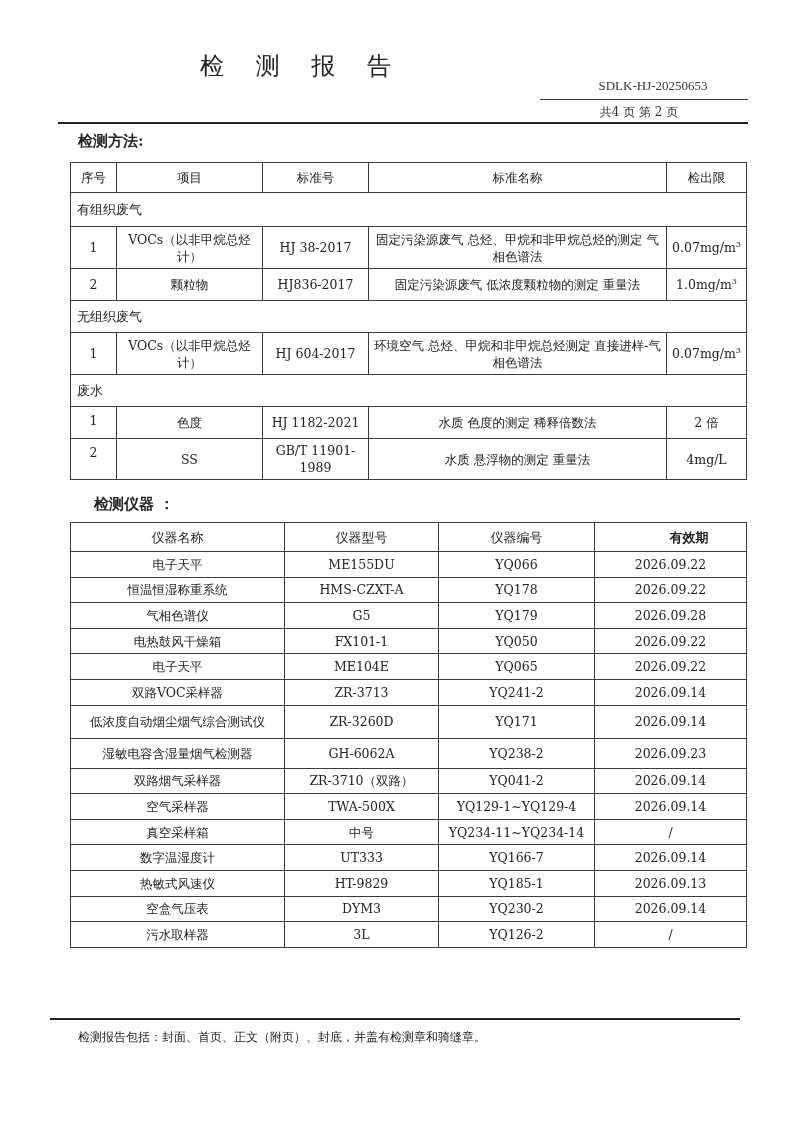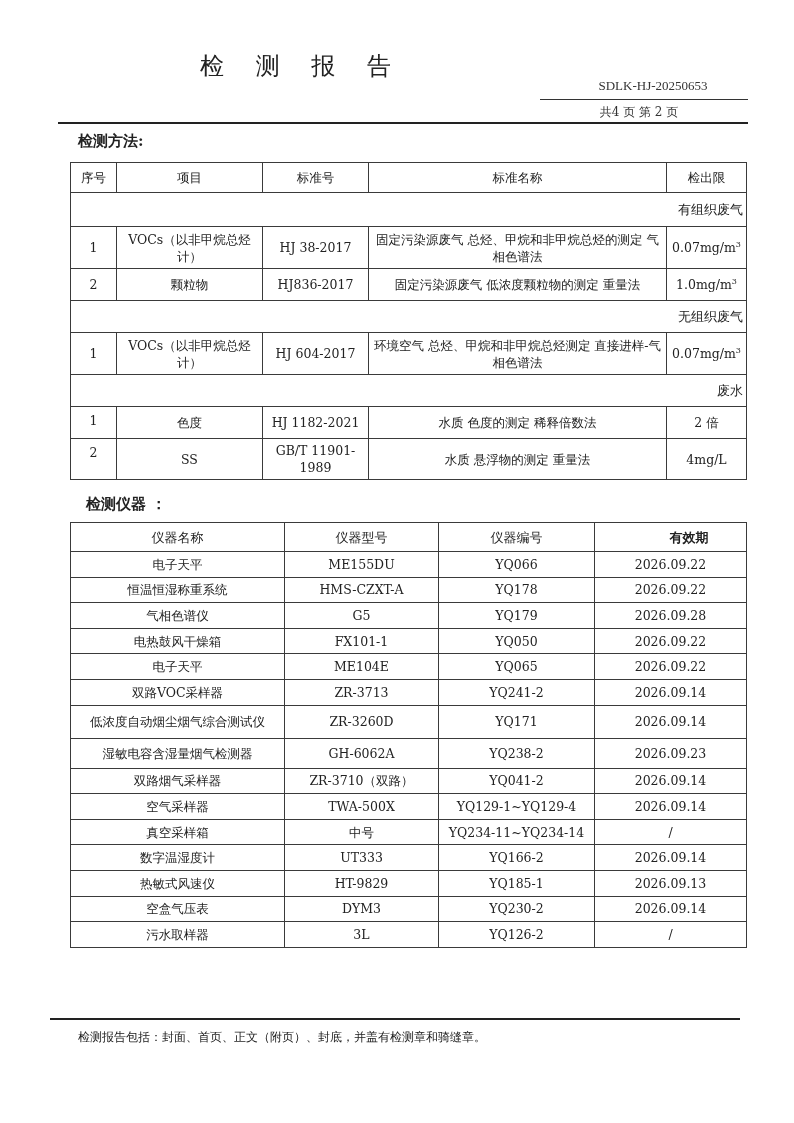--- a/index.html
+++ b/index.html
@@ -8,21 +8,21 @@
     .abs { position: absolute; }
     .title { left: 200px; top: 50px; font-size: 24px; letter-spacing: 12px; color: #222; font-weight: normal; text-align: right; }
     .report-no { left: 560px; top: 78px; width: 186px; text-align: center; font-family: "Liberation Serif", serif; font-size: 13px; color: #333; }
     .rule-thin { left: 540px; top: 99px; width: 208px; height: 1px; background: #333; }
     .page-info { left: 564px; top: 104px; width: 150px; text-align: center; font-size: 12px; color: #333; }
     .rule-thick { left: 58px; top: 122px; width: 690px; height: 2px; background: #222; }
     .section-title { font-size: 15px; font-weight: bold; color: #222; }
     table { border-collapse: collapse; position: absolute; table-layout: fixed; }
     td, th { border: 1px solid #3a3a3a; text-align: center; vertical-align: middle; font-size: 12.5px; font-weight: normal; color: #222; line-height: 17px; padding: 0 3px; }
     .t1 { left: 70px; top: 162px; width: 676px; }
-    .t1 .group td { text-align: right; padding-left: 6px; font-size: 13px; }
+    .t1 .group td { text-align: left; padding-left: 6px; font-size: 13px; }
     .t1 td.seq-top { vertical-align: top; padding-top: 5px; }
     .t2 { left: 70px; top: 522px; width: 676px; }
     .t2 th { height: 29px; font-size: 13px; }
     .t2 td { height: 25.6px; }
     .t2 th.bold { font-weight: bold; padding-left: 40px; }
     sup { font-size: 8px; line-height: 0; }
     .rule-bottom { left: 50px; top: 1018px; width: 690px; height: 2px; background: #222; }
     .footer { left: 78px; top: 1029px; font-size: 12px; color: #222; }
   </style>
 </head>
@@ -95,21 +95,21 @@
   <tr style="height:41px">
     <td class="seq-top">2</td>
     <td>SS</td>
     <td>GB/T 11901-1989</td>
     <td>水质 悬浮物的测定 重量法</td>
     <td><span>4mg/L</span></td>
   </tr>
 </tbody>
   </table>
 
-<div class="abs section-title" style="left:86px; top:495px;">检测仪器 ：</div>
+<div class="abs section-title" style="left:94px; top:495px;">检测仪器 ：</div>
 
 <table class="t2">
   <colgroup>
     <col style="width:214px">
       <col style="width:154px">
       <col style="width:156px">
       <col style="width:152px">
   </colgroup>
   <tbody>
       <tr>
@@ -180,21 +180,21 @@
   </tr>
   <tr>
     <td>真空采样箱</td>
     <td>中号</td>
     <td>YQ234-11~YQ234-14</td>
     <td>/</td>
   </tr>
   <tr>
     <td>数字温湿度计</td>
     <td>UT333</td>
-    <td>YQ166-2</td>
+    <td>YQ166-7</td>
     <td>2026.09.14</td>
   </tr>
   <tr>
     <td>热敏式风速仪</td>
     <td>HT-9829</td>
     <td>YQ185-1</td>
     <td>2026.09.13</td>
   </tr>
   <tr>
     <td>空盒气压表</td>

